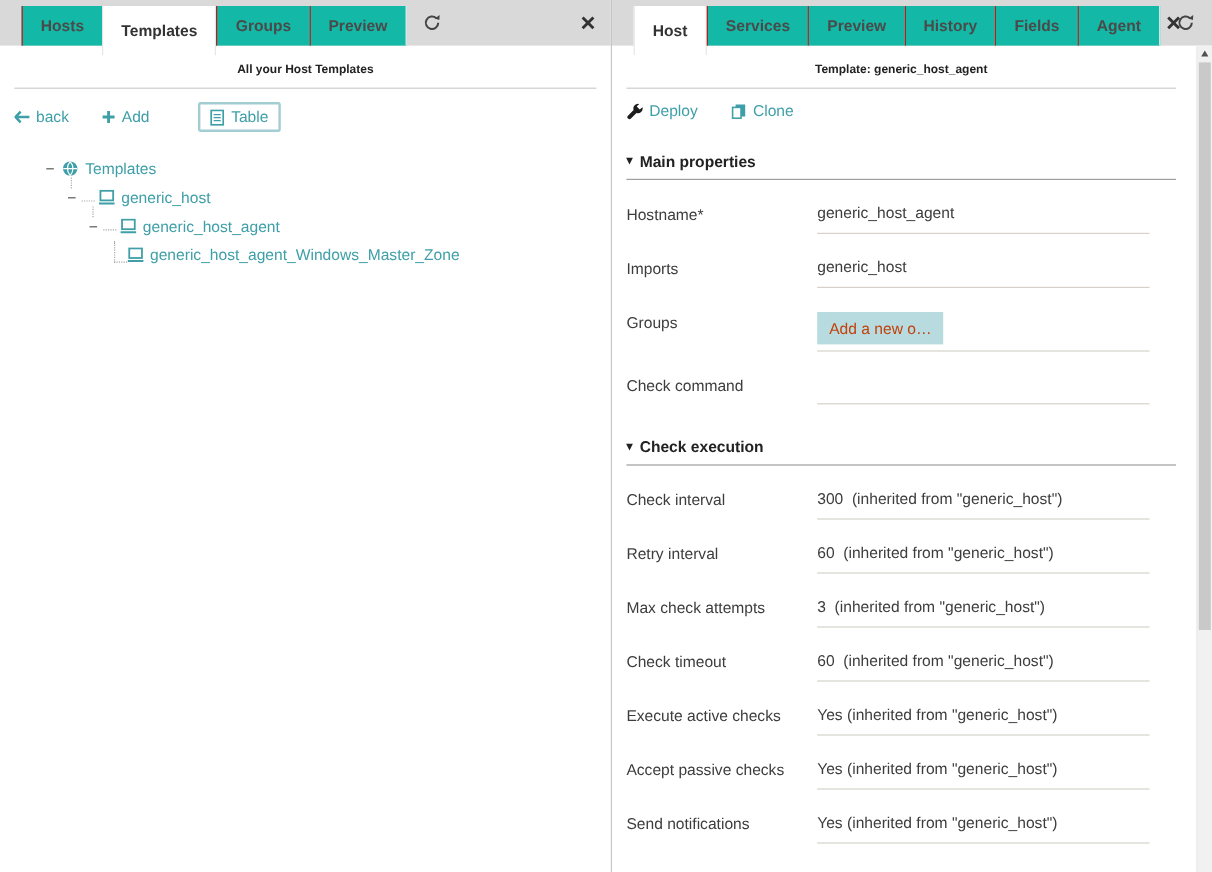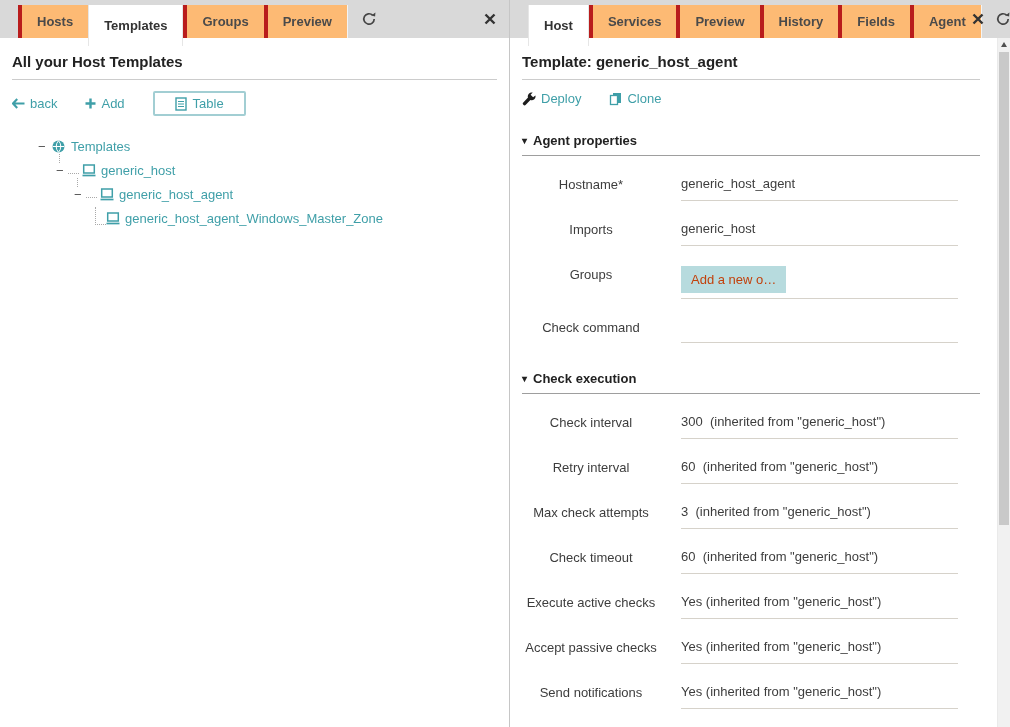--- a/index.html
+++ b/index.html
@@ -9,38 +9,38 @@
 
   
   .panel { height:100%; position:relative; background:#fff; }
   .panel.left  { width:510px; border-right:1px solid #c6c6c6; }
   .panel.right { flex:1; }
 
   
   .tabbar { height:38px; background:#d9d9d9; display:flex; align-items:flex-end;
     padding-left:18px; position:relative; z-index:3; }
   .tab { height:33px; padding:0 15px; display:flex; align-items:center;
-    background:#fdba74; border-left:4px solid #b91c1c; font-size:13px;
+    background:#14b8a6; border-left:1px solid #b91c1c; font-size:13px;
     font-weight:700; color:#4a4a4a; cursor:pointer; white-space:nowrap; }
   .tab:last-of-type { border-right:1px solid #f4f4f4; }
   .tab[data-active="true"] { background:#fff; color:#333; height:41px;
     margin-bottom:-8px; border-left:1px solid #e6e6e6; border-right:1px solid #e6e6e6; }
   .tab-refresh { align-self:center; margin-left:14px; cursor:pointer; display:flex; }
   .tab-close { position:absolute; right:13px; top:50%; transform:translateY(-50%);
     cursor:pointer; display:flex; }
 
   
   .content { padding:0 12px; position:relative; }
-  .page-title { font-size:15px; font-weight:700; color:#222; margin-top:15px;
-    padding-bottom:9px; border-bottom:1px solid #ccc; }
+  .page-title { font-size:10px; font-weight:700; color:#222; margin-top:15px;
+    padding-bottom:9px; border-bottom:1px solid #ccc;text-align:center; }
   .actionbar { display:flex; align-items:center; gap:28px; padding:11px 0 6px; }
   .action { display:flex; align-items:center; gap:5px; font-size:13px;
     color:#3f9fa8; cursor:pointer; }
   .action.focus-box { border:2px solid #a2ced3; border-radius:2px;
-    padding:3px 20px; gap:6px; }
+    padding:3px 8px; gap:6px;margin-left:12px; }
   .action .dark-icon svg { display:block; }
 
   
   .tree { margin-top:12px; font-size:13px; }
   .tree-item { display:flex; align-items:center; height:24px; color:#3f9fa8; }
   .tree-item[data-level="0"] { padding-left:26px; }
   .tree-item[data-level="1"] { padding-left:44px; }
   .tree-item[data-level="2"] { padding-left:62px; }
   .tree-item[data-level="3"] { padding-left:80px; }
   .toggle { width:14px; color:#4f4f4f; font-size:13px; line-height:13px;
@@ -61,21 +61,21 @@
     align-items:center; }
   .tree-label { cursor:pointer; }
 
   
   .section-title { display:flex; align-items:center; gap:6px; margin-top:28px;
     font-size:13px; font-weight:700; color:#222; padding-bottom:7px;
     border-bottom:1px solid #9e9e9e; cursor:pointer; }
   .section-title.first { margin-top:21px; }
   .caret { font-size:10px; color:#222; line-height:10px; }
   .form-row { display:flex; margin-top:20px; }
-  .form-label { width:138px; text-align:center; margin-right:21px; font-size:13px;
+  .form-label { width:138px; text-align:left; margin-right:21px; font-size:13px;
     color:#3d3d3d; line-height:1.45; flex:none; }
   .form-value { width:277px; border-bottom:1px solid #d6d2ca; padding-bottom:9px;
     font-size:13px; color:#3d3d3d; white-space:pre-wrap; min-height:24px; }
   .form-row[data-type="chip"] .form-value { padding-bottom:5px; }
   .form-row[data-type="chip"] .value-text { display:inline-block;
     background:#b7dbde; color:#c2410c; padding:6px 10px; cursor:pointer; }
 
   
   .scrollbar { position:absolute; top:38px; right:0; bottom:0; width:13px;
     background:#f1f1f1; border-left:1px solid #eaeaea; z-index:4; }
@@ -263,21 +263,21 @@
               <rect x="1.5" y="3.5" width="7" height="9" fill="#fff" stroke="#3f9fa8" stroke-width="1.3"></rect>
             </svg>
           </span>
           <span>Clone</span>
         </span>
       </div>
 
       <div class="section">
         <div class="section-title first">
           <span class="caret">▾</span>
-          <span>Agent properties</span>
+          <span>Main properties</span>
         </div>
         <div>
 
             <div class="form-row">
               <span class="form-label">Hostname*</span>
               <span class="form-value"><span class="value-text">generic_host_agent</span></span>
             </div>
 
             <div class="form-row">
               <span class="form-label">Imports</span>

